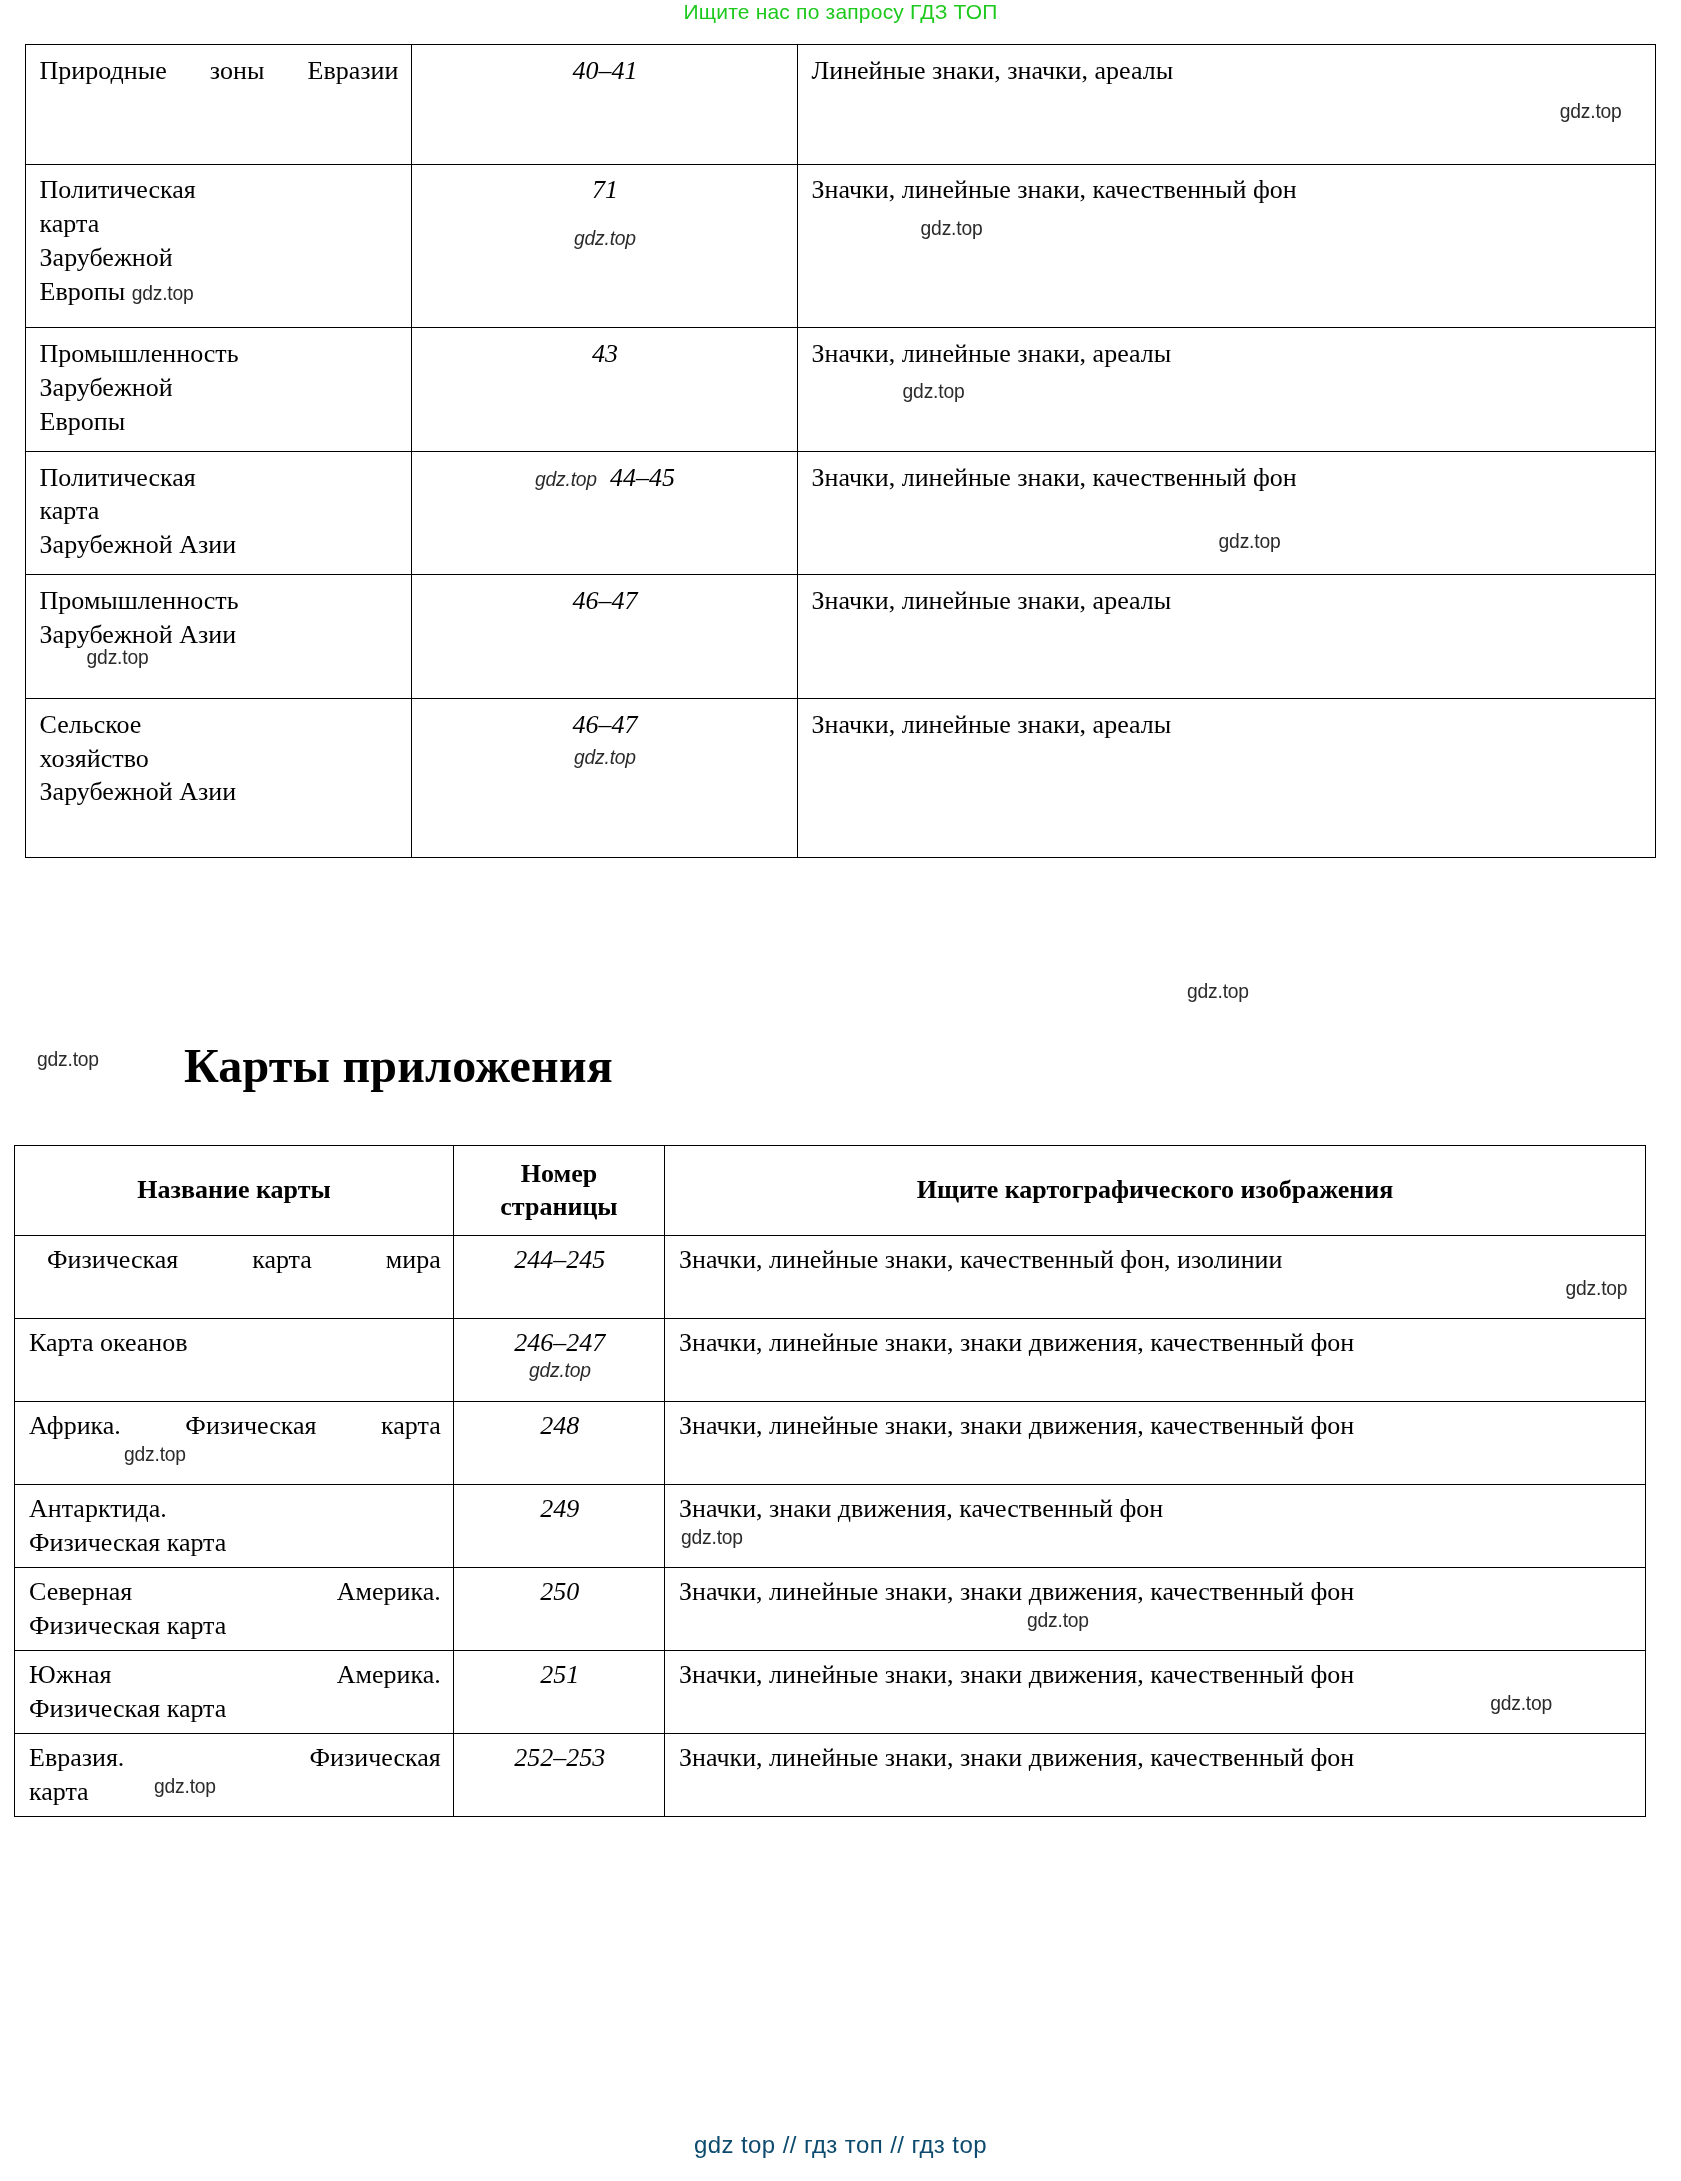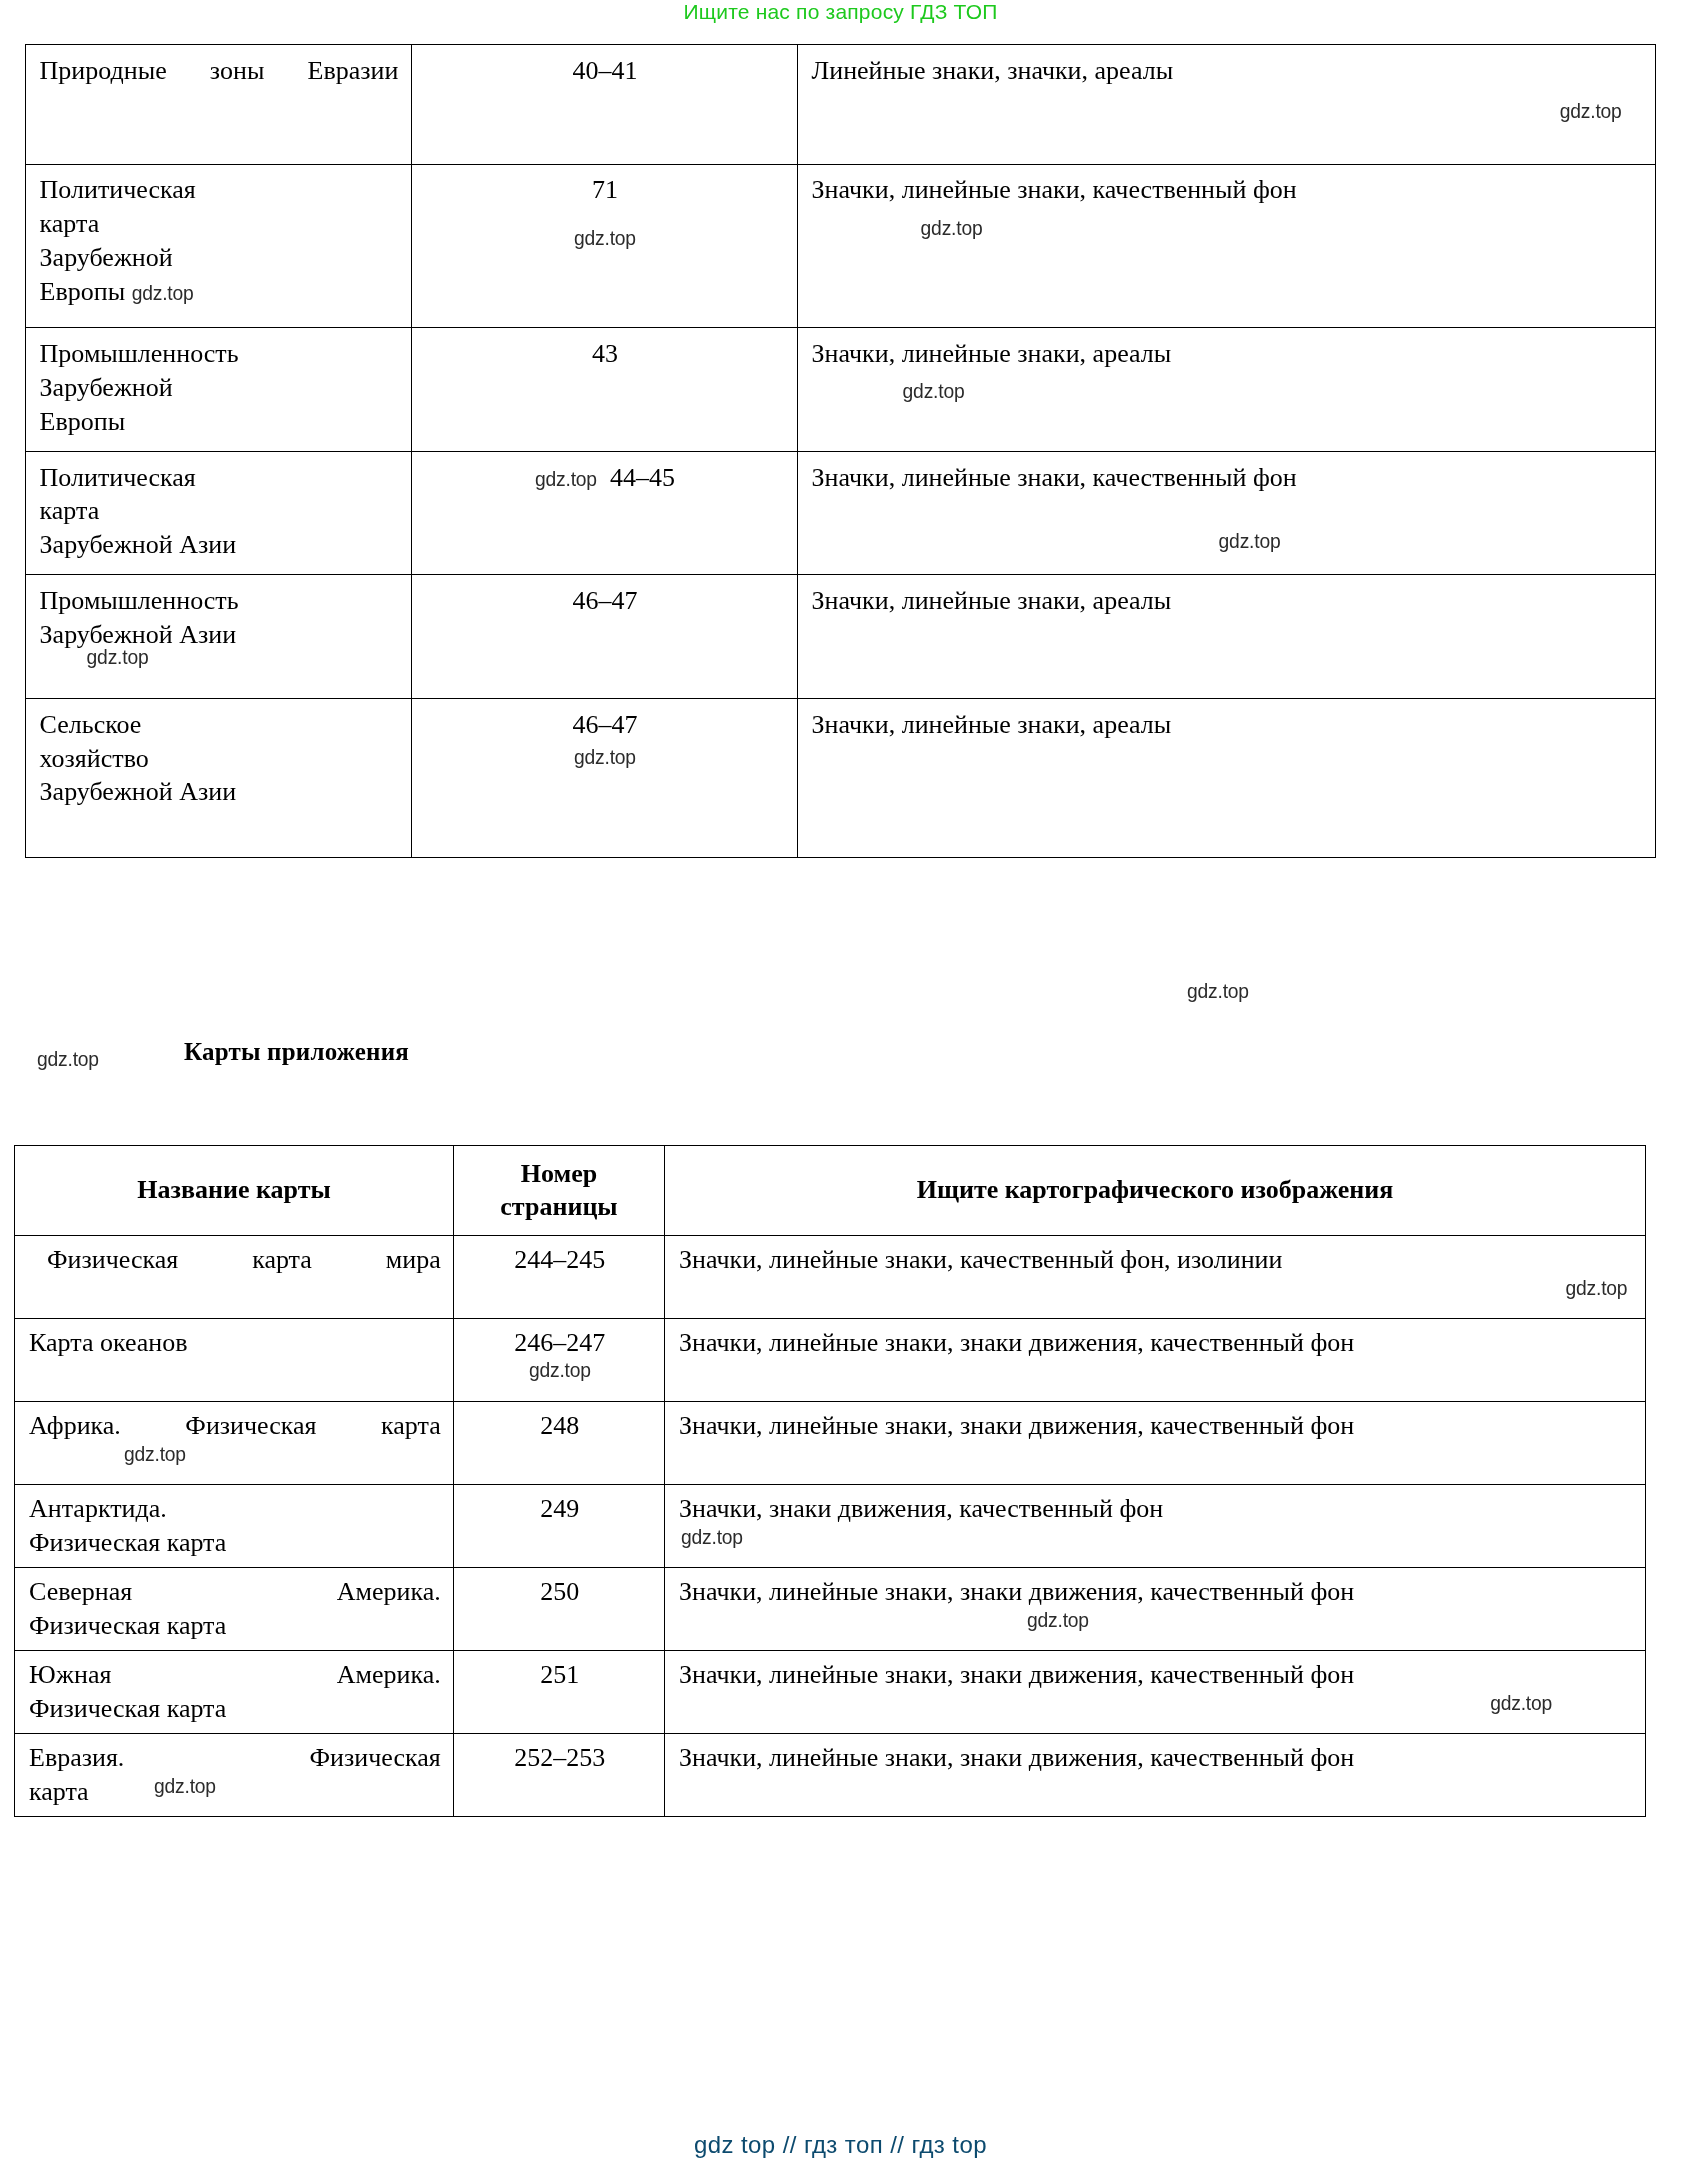--- a/index.html
+++ b/index.html
@@ -53,21 +53,21 @@
   }
   .gtable th {
     text-align: center;
     vertical-align: middle;
     font-weight: 700;
     padding: 12.3px 8.8px;
     line-height: 1.24;
   }
   .col-name   { text-align: justify; text-align-last: justify; }
   .col-name.noj { text-align: left;  text-align-last: left; }
-  .col-page   { text-align: center; }
+  .col-page   { text-align: center; font-style: italic; }
   .col-method { text-align: justify; text-align-last: left; }
   .col-method.noj { text-align: left; text-align-last: left; }
 
   
   #table-maps-main { left: 24.6px; top: 44px; width: 1631px; }
   #table-maps-main col.c1 { width: 386px; }
   #table-maps-main col.c2 { width: 386px; }
   #table-maps-main col.c3 { width: 858px; }
 
   
@@ -75,21 +75,21 @@
   #table-maps-appendix col.c1 { width: 439px; }
   #table-maps-appendix col.c2 { width: 211px; }
   #table-maps-appendix col.c3 { width: 981px; }
   #table-maps-appendix td { padding: 7px 12.3px 7px 14px; }
 
   
   .section-title {
     position: absolute;
     left: 184px;
     top: 1038px;
-    font-size: 25px;
+    font-size: 48px;
     font-weight: 700;
     letter-spacing: 0.2px;
     white-space: nowrap;
   }
 
   
   .wm {
     font-family: "Liberation Sans", "DejaVu Sans", sans-serif;
     font-size: 19.3px;
     font-weight: 400;

